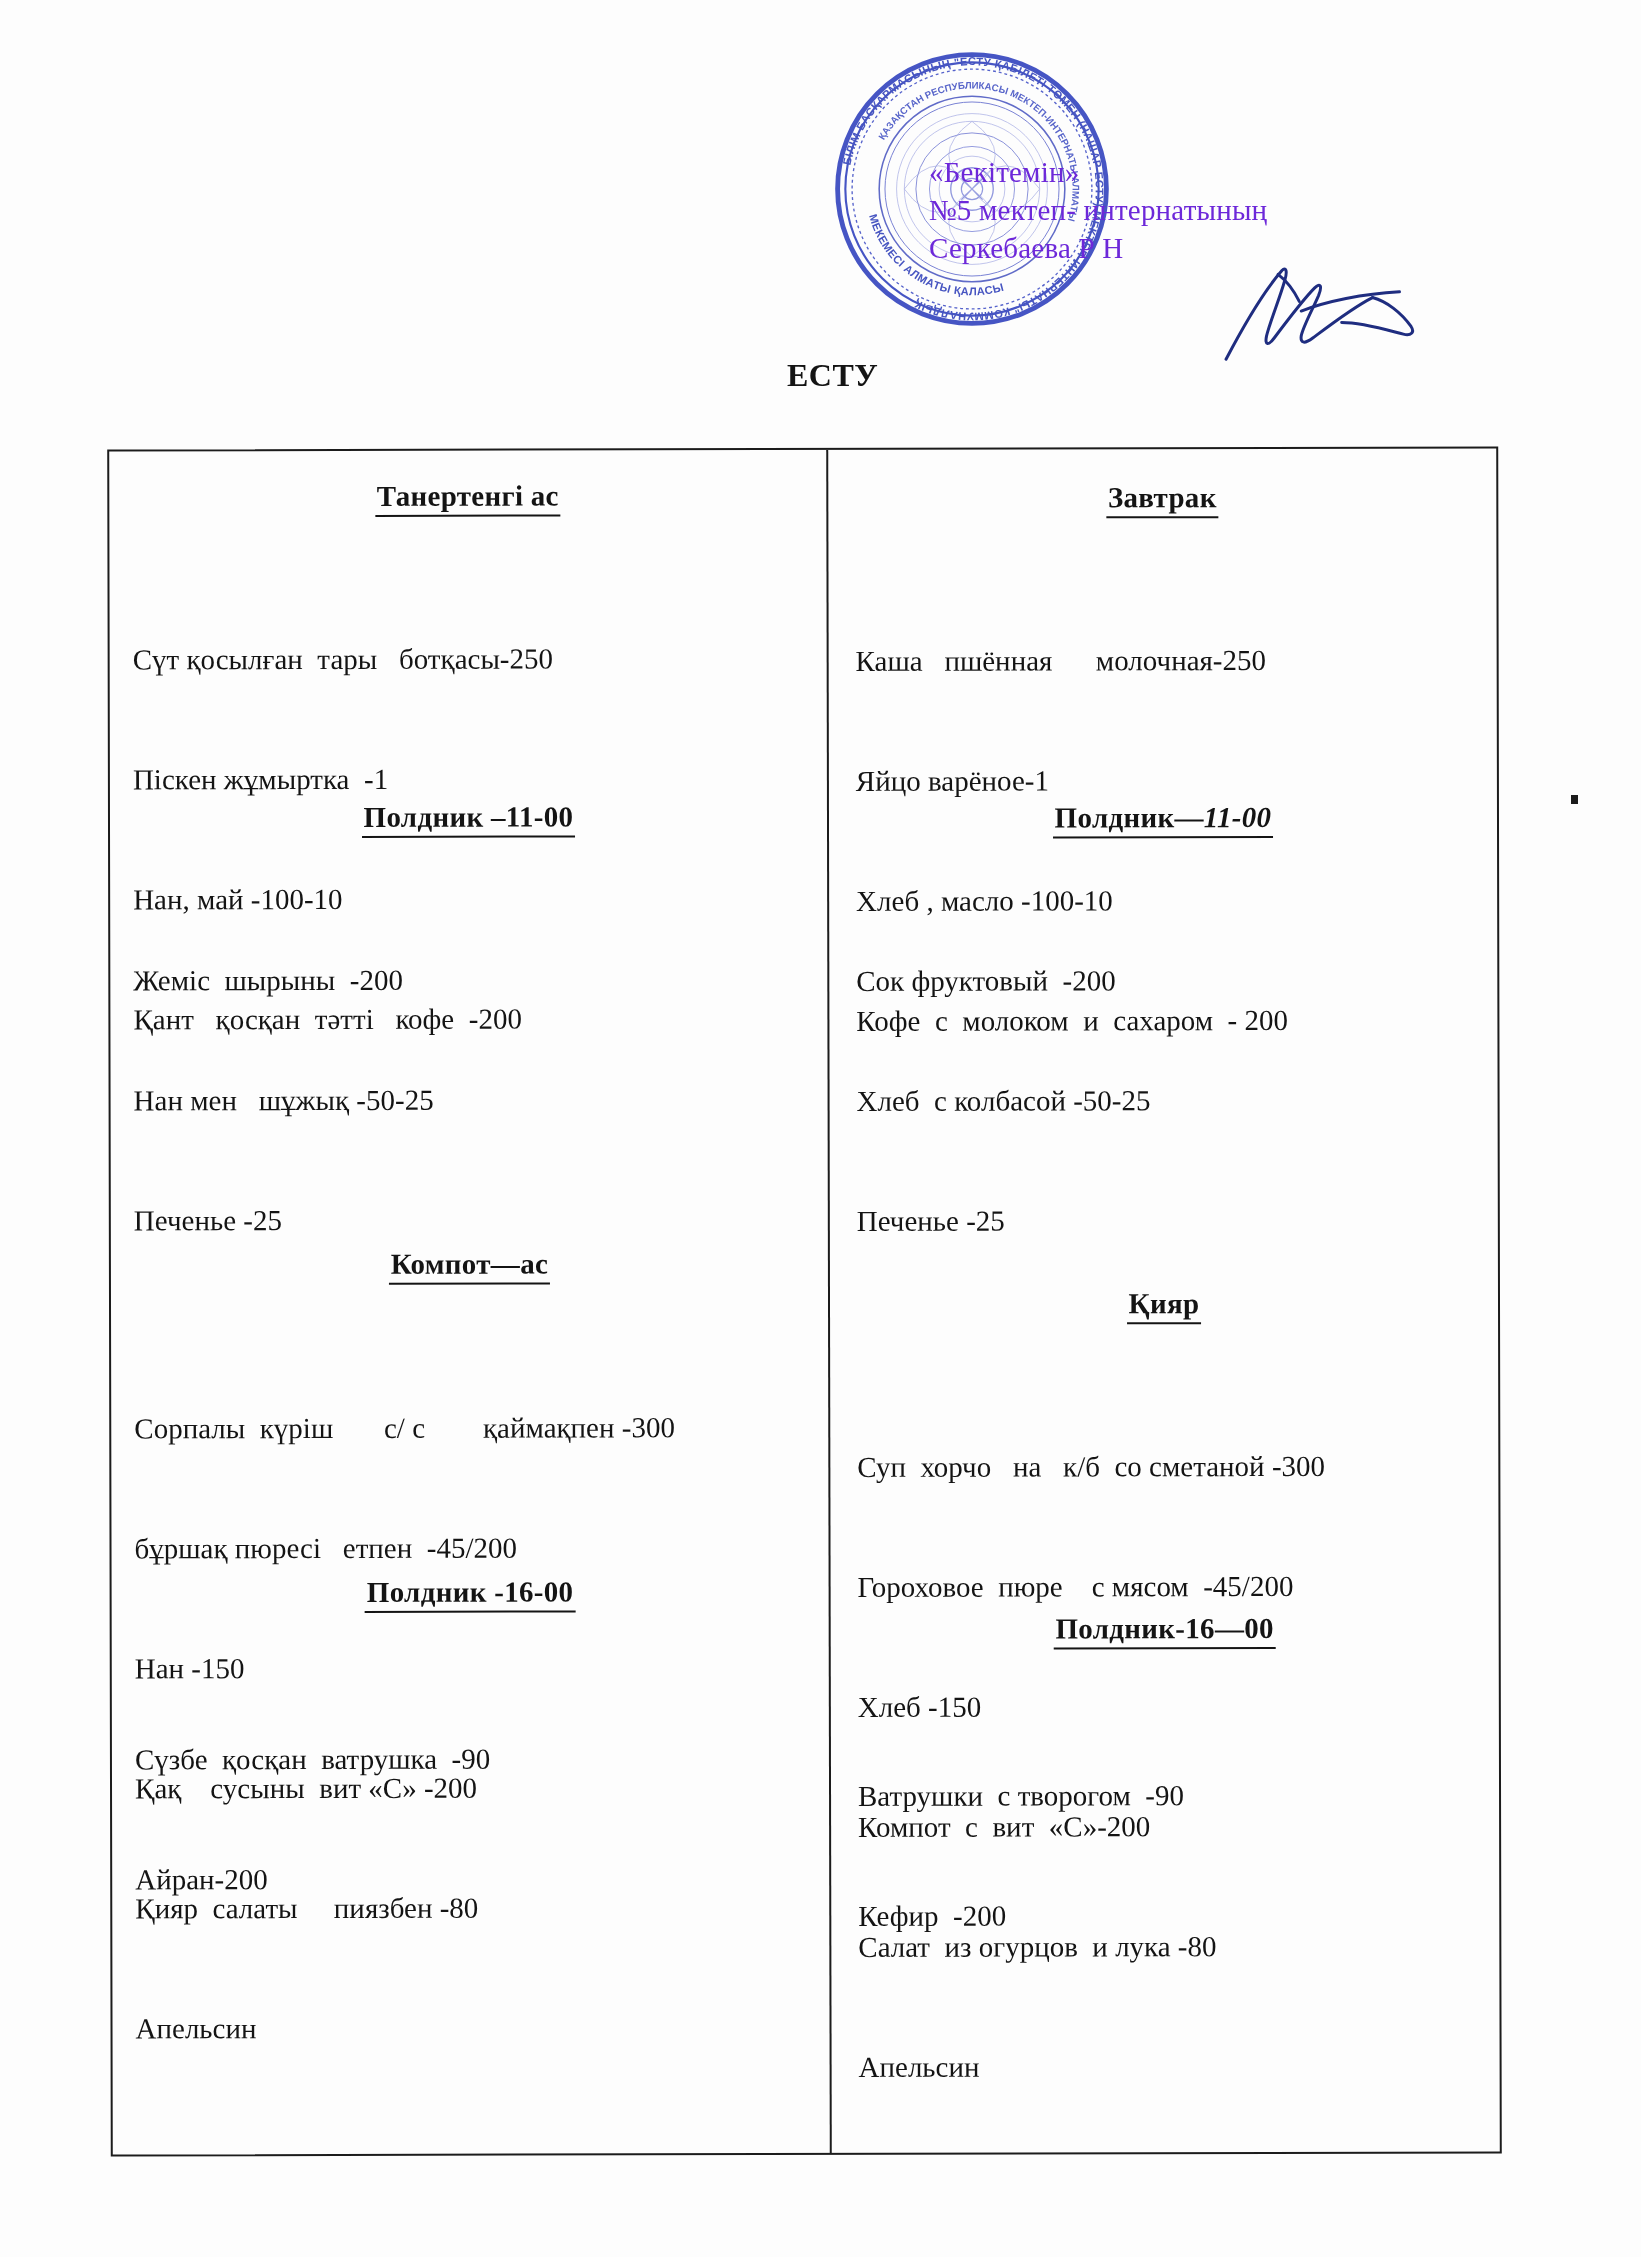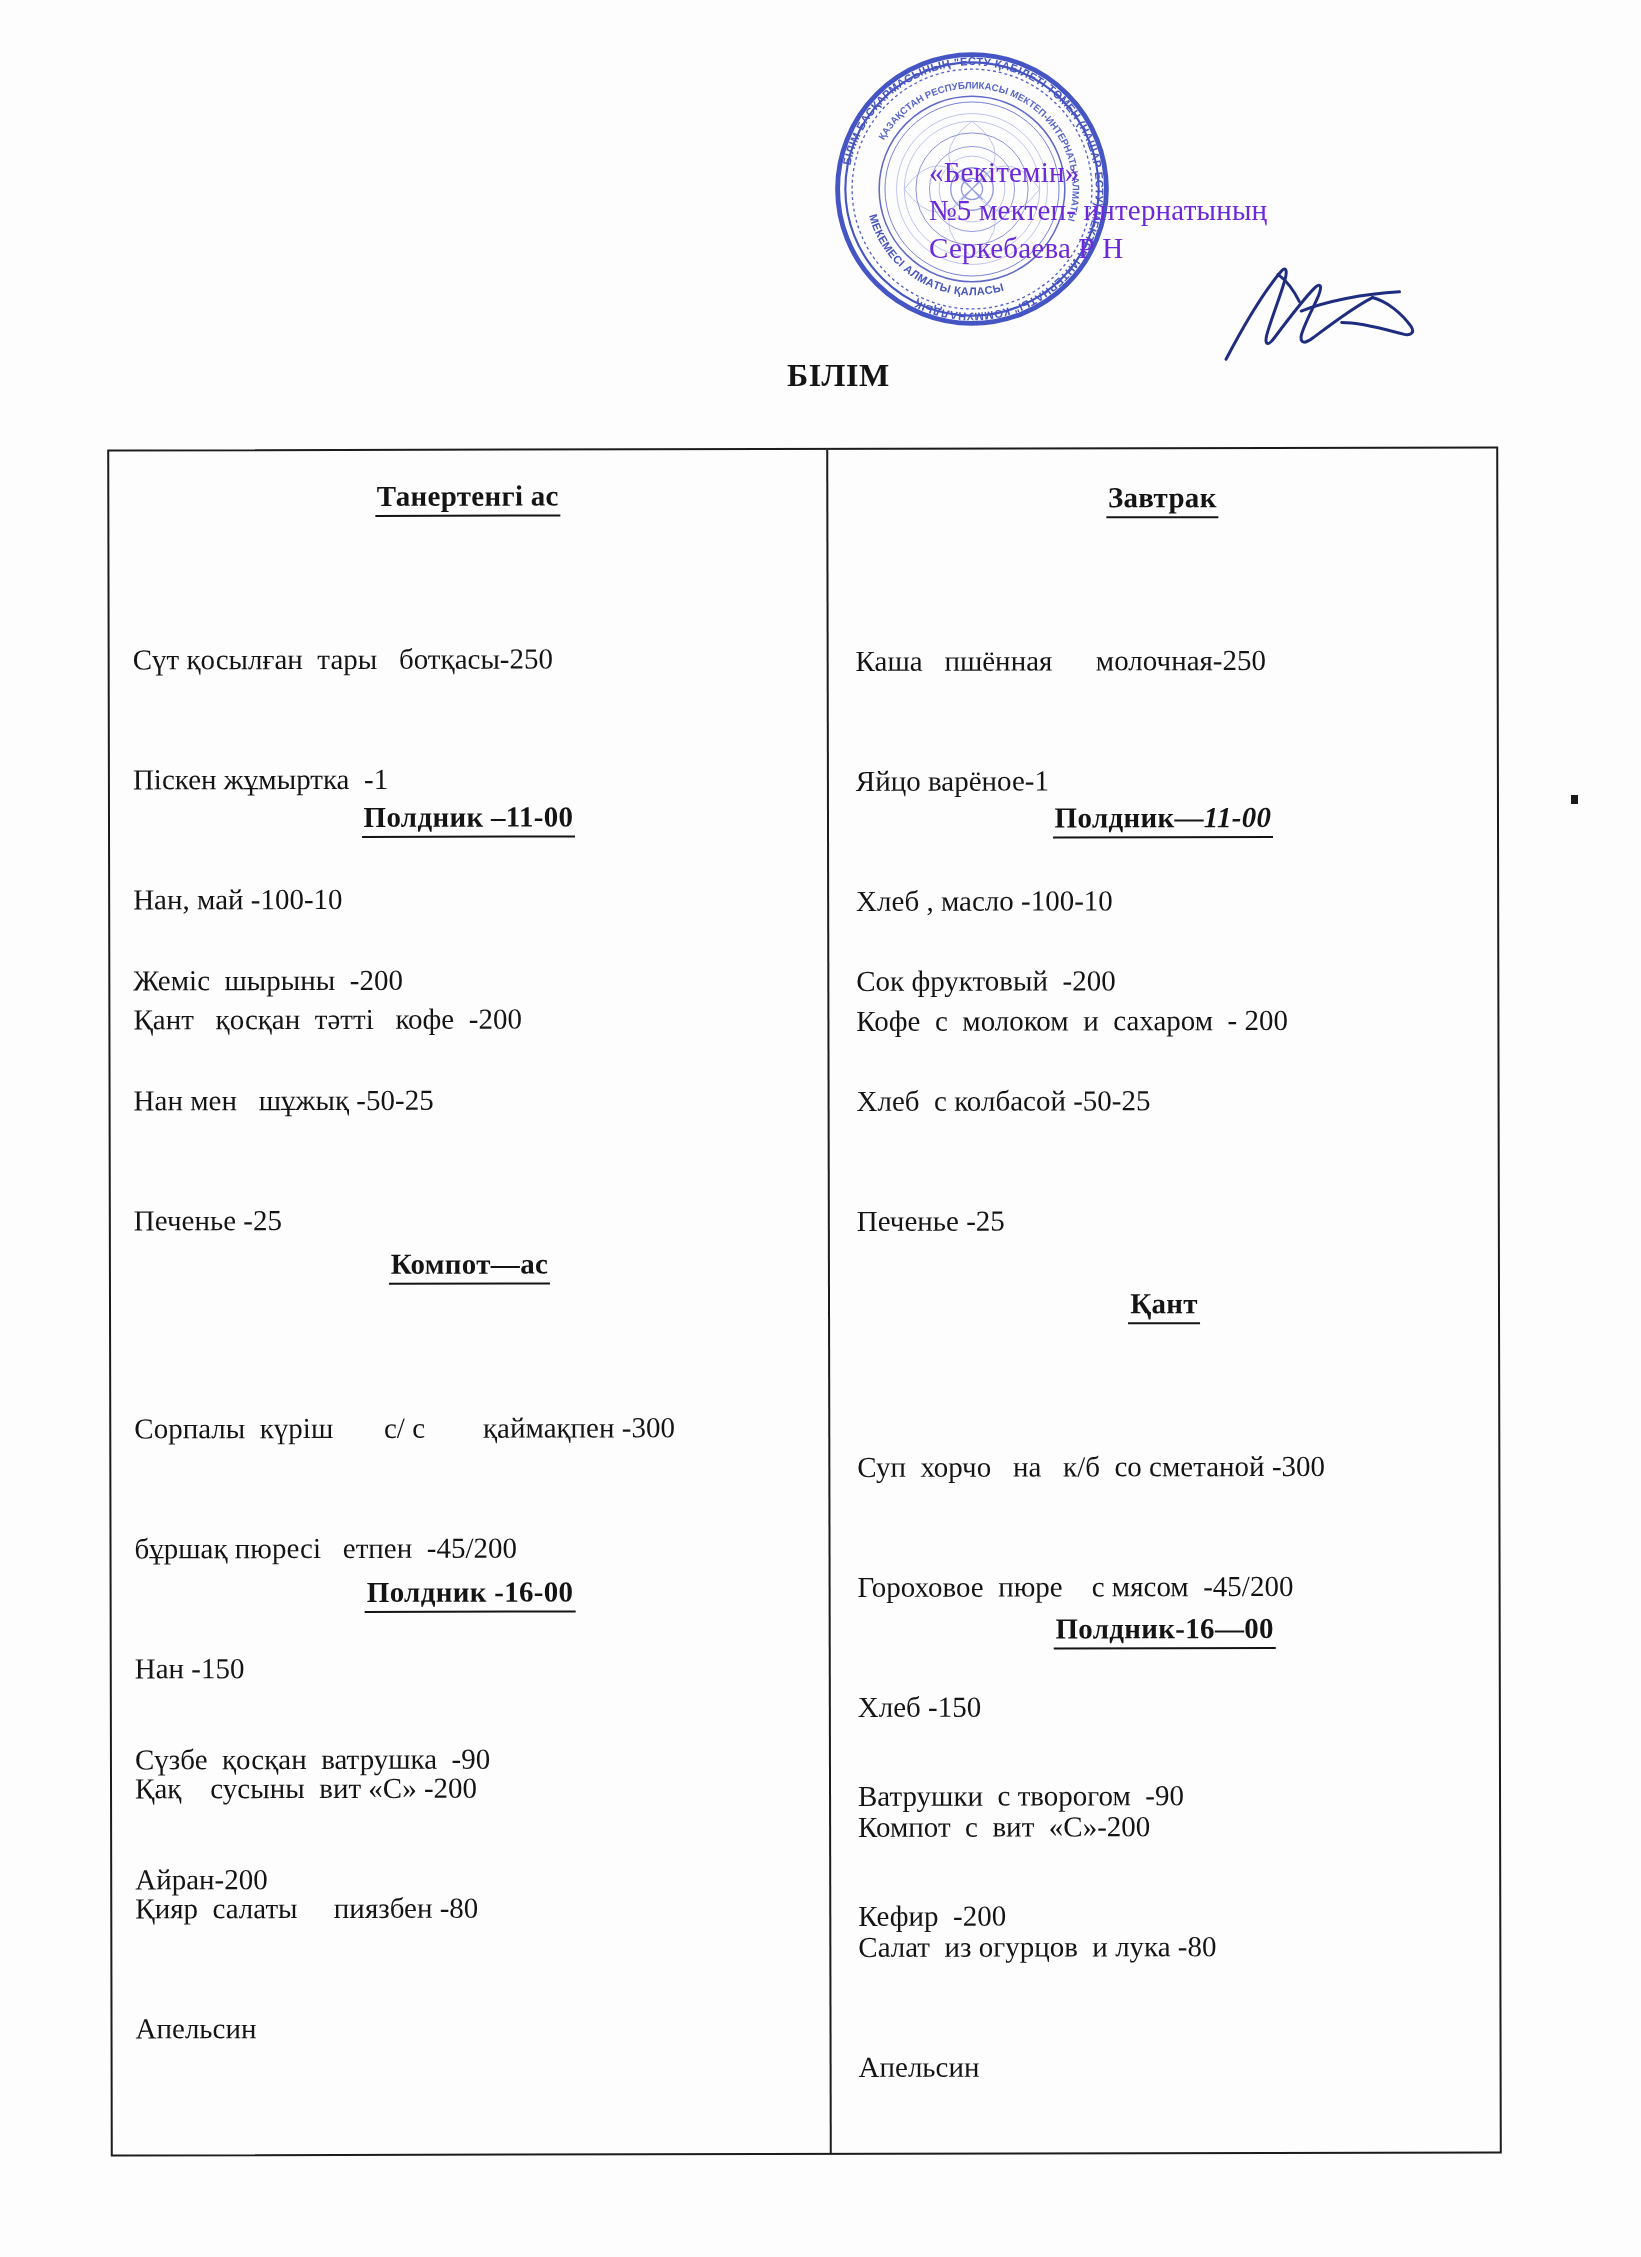--- a/index.html
+++ b/index.html
@@ -195,21 +195,21 @@
   <svg viewBox="0 0 210 110" width="203" height="106" aria-hidden="true">
     <g fill="none" stroke="#1f2d80" stroke-width="3.1" stroke-linecap="round" stroke-linejoin="round">
       <path d="M8,104 C30,62 52,28 66,12 C70,8 72,12 69,22 C64,40 54,64 50,80 C48,90 52,90 58,82 C70,66 88,42 100,30 C106,24 108,28 104,38 C98,52 88,70 86,80 C85,88 90,88 98,82 C114,70 140,50 160,40"></path>
       <path d="M86,54 C112,44 150,36 188,34"></path>
       <path d="M160,40 C175,44 190,56 200,70 C204,76 200,80 192,78 C176,74 150,66 128,66"></path>
       <path d="M62,16 C70,22 78,32 84,44"></path>
     </g>
   </svg>
 </div>
 
-<div class="menu-title">БІЛІМ</div>
+<div class="menu-title">ЕСТУ</div>
 
 <div class="speck"></div>
 
 <div class="menu-table">
 
   <div class="col col-left">
 
     <div class="section L-breakfast">
       <div class="sec-head">
         <span class="hd-inner">Танертенгі ас</span>
@@ -279,21 +279,21 @@
       </div>
       <div class="lines">
         <div>Сок фруктовый  -200</div>
         <div>Хлеб  с колбасой -50-25</div>
         <div>Печенье -25</div>
       </div>
     </div>
 
     <div class="section R-lunch">
       <div class="sec-head">
-        <span class="hd-inner">Қант</span>
+        <span class="hd-inner">Қияр</span>
       </div>
       <div class="lines">
         <div>Суп  хорчо   на   к/б  со сметаной -300</div>
         <div>Гороховое  пюре    с мясом  -45/200</div>
         <div>Хлеб -150</div>
         <div>Компот  с  вит  «С»-200</div>
         <div>Салат  из огурцов  и лука -80</div>
         <div>Апельсин</div>
       </div>
     </div>

